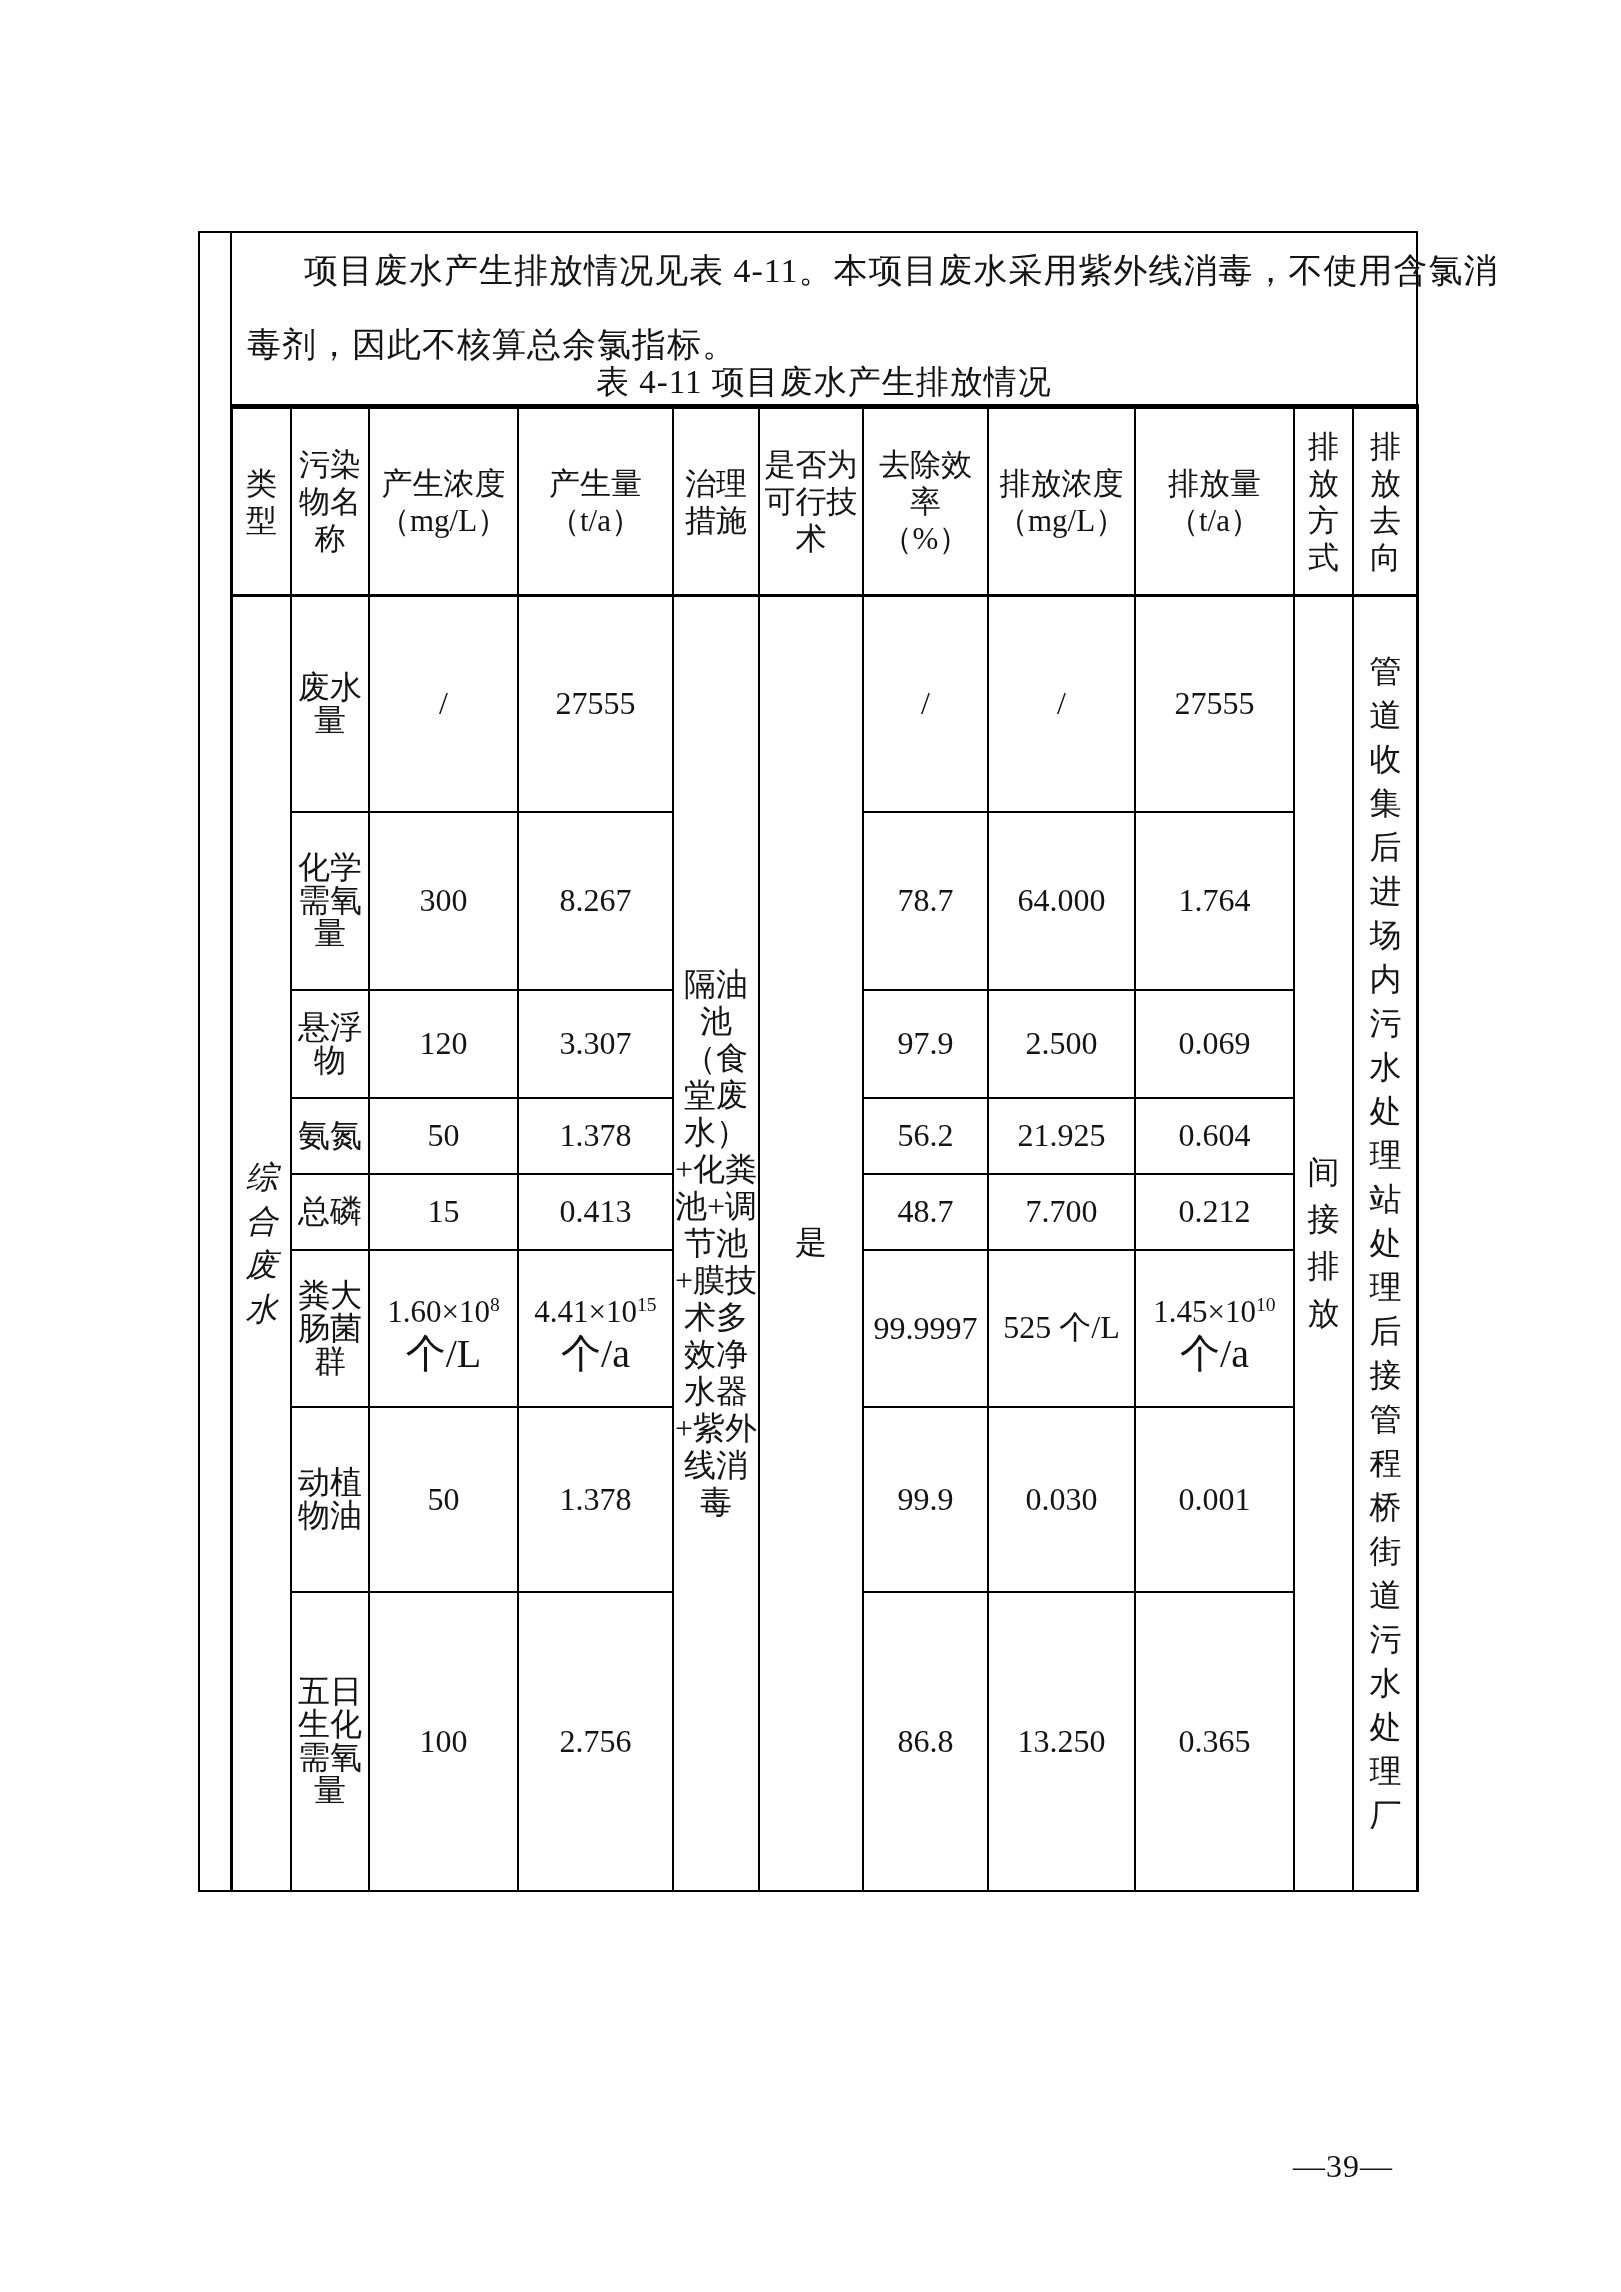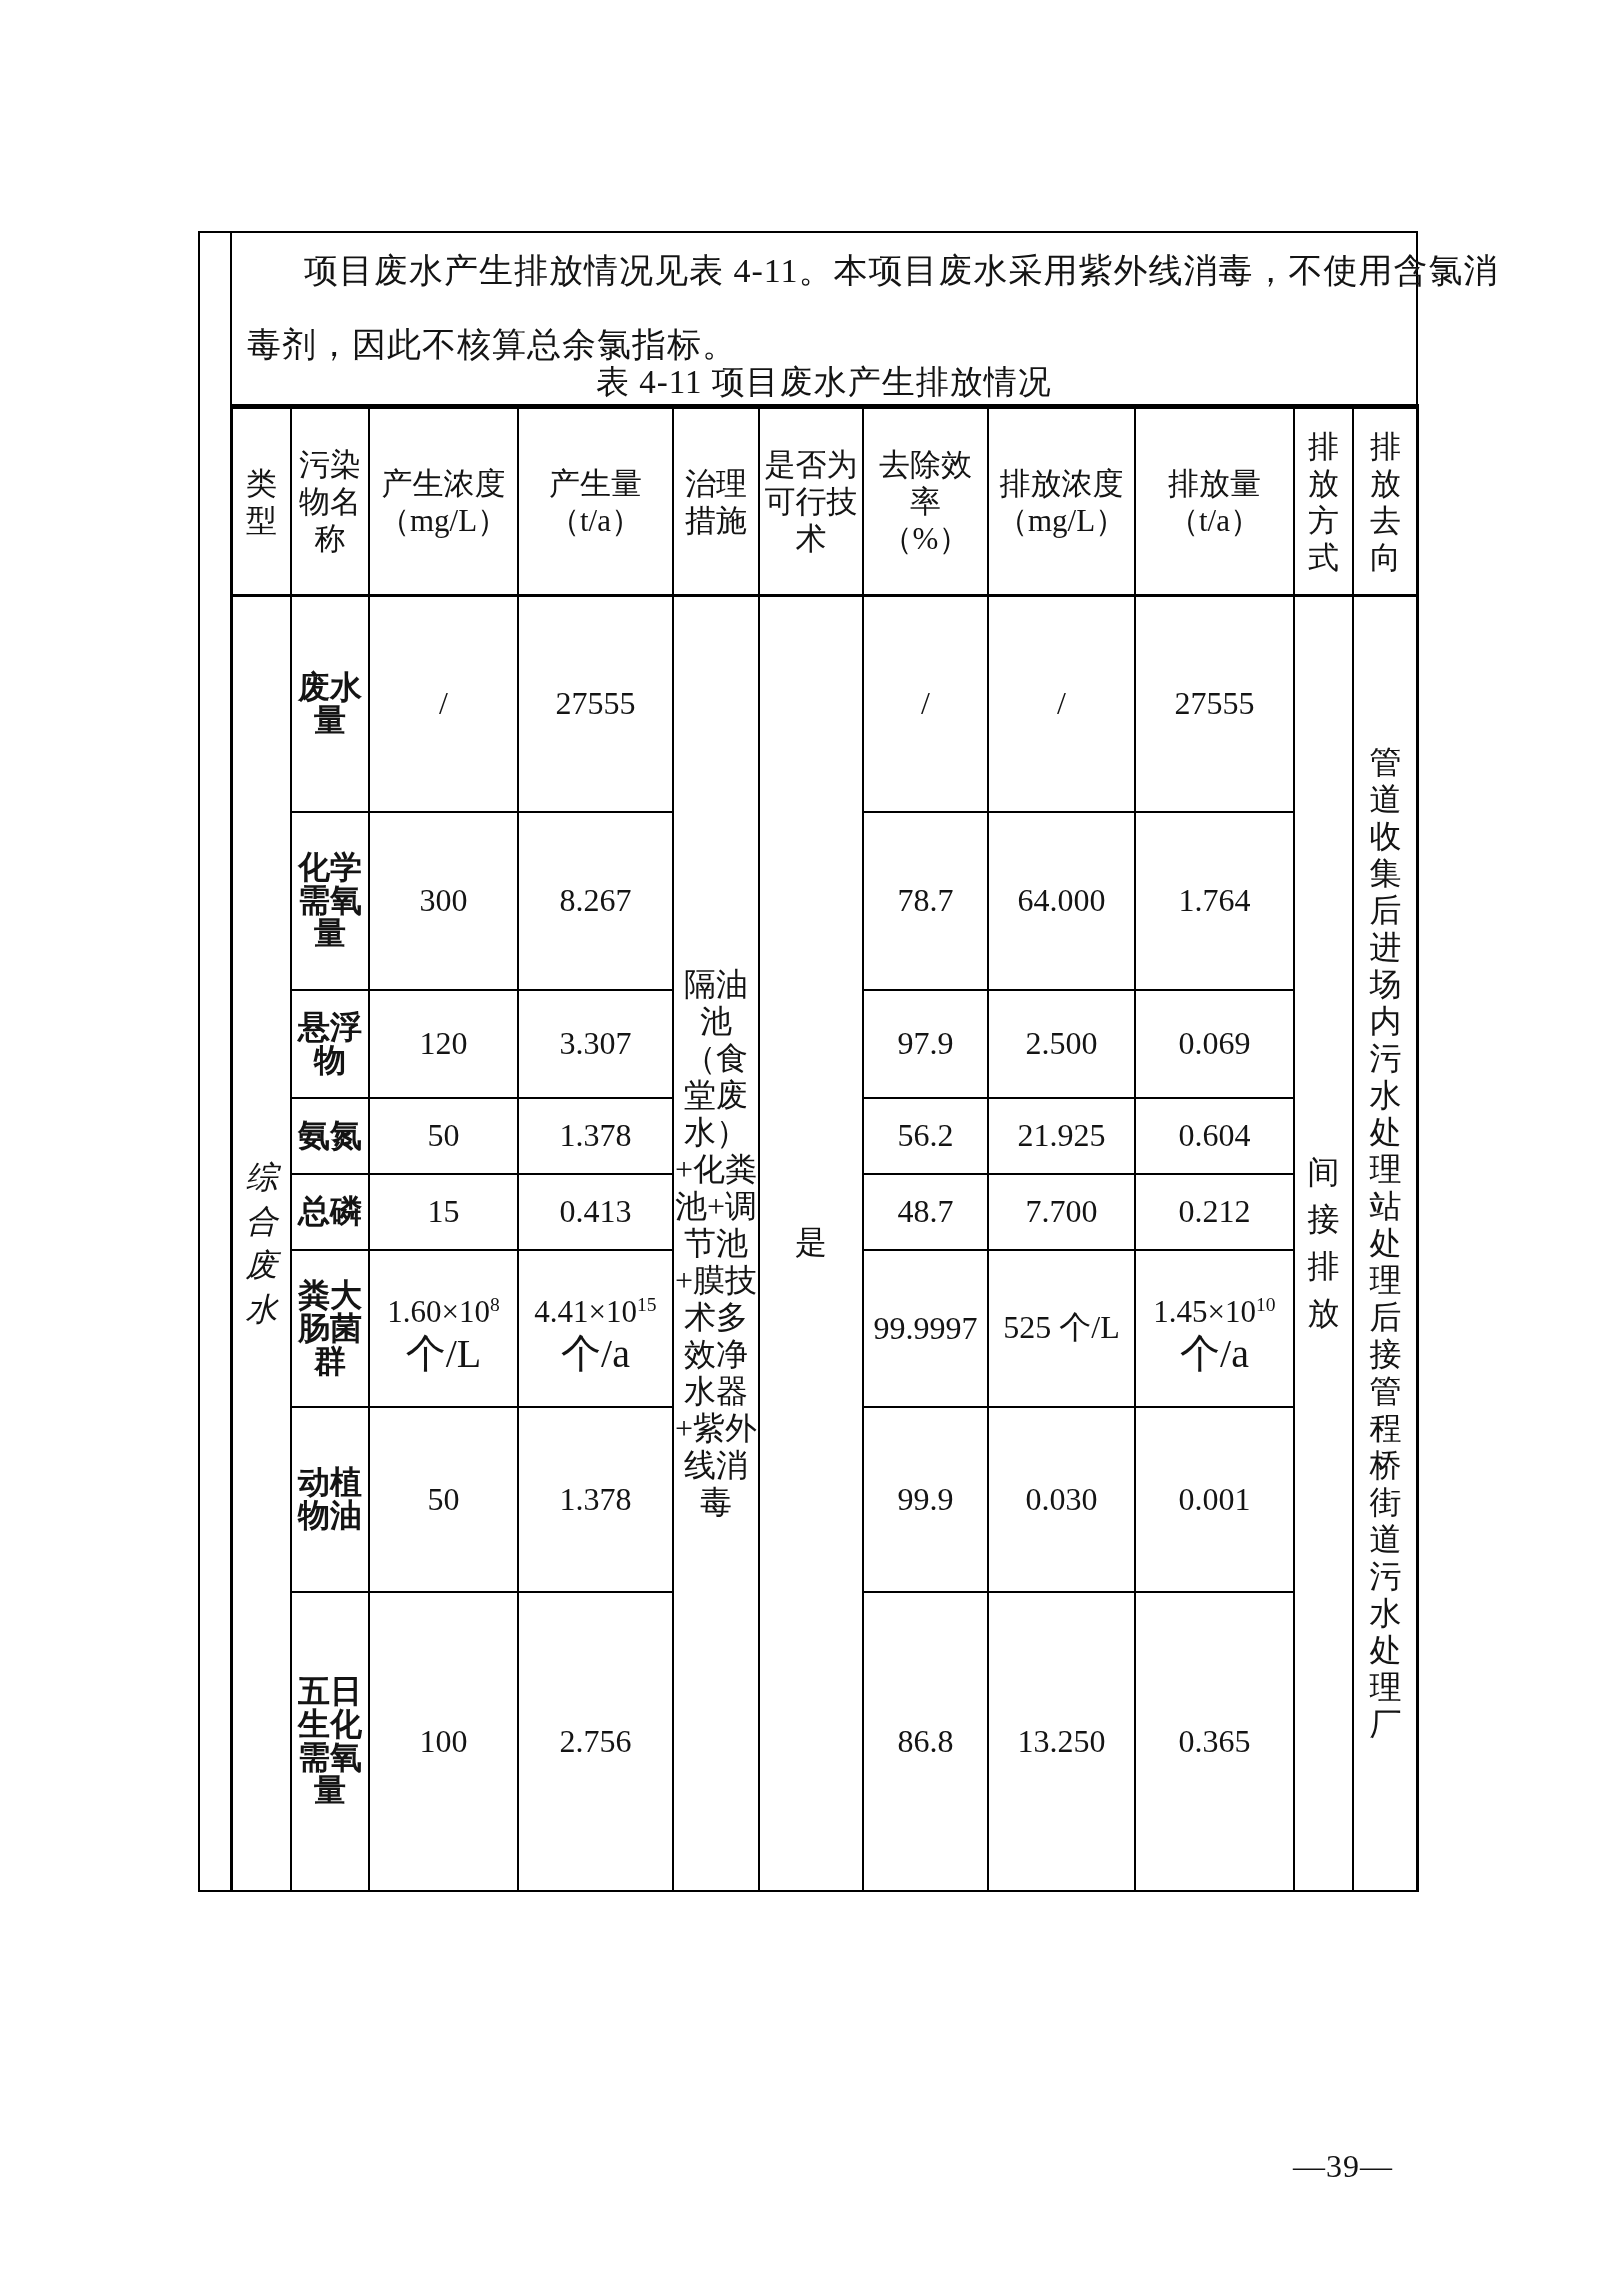--- a/index.html
+++ b/index.html
@@ -28,26 +28,26 @@
     border-collapse:collapse;table-layout:fixed;
     border:2.9px solid #000;border-top:5.9px solid #000;
   }
   table.main td{
     border:2px solid #000;text-align:center;vertical-align:middle;
     padding:0;font-size:32px;overflow:hidden;
   }
   tr.hdr td{font-size:31px;line-height:37px;padding:0 3.9px;border-bottom:3.9px solid #000;}
   td.hc-narrow{padding:0 8.8px;}
   td.hc-feas{padding:0 5.9px;margin-left:9px;}
-  td.name-cell{font-size:31px;line-height:33px;padding:0 8.8px;font-weight:bold;}
+  td.name-cell{font-size:31px;line-height:33px;padding:0 8.8px;}
   td.type-cell{font-size:31px;line-height:44px;padding:0;font-style:italic;}
   td.treat-cell{font-size:29px;line-height:37px;padding:0;}
   td.feas-cell{font-size:32px;}
   td.mode-cell{font-size:31px;line-height:47px;padding:0;}
-  td.dest-cell{font-size:31px;line-height:37px;padding:0 2px;}
+  td.dest-cell{font-size:31px;line-height:44px;padding:0 2px;}
   td .sci{display:block;line-height:43px;font-size:31px;}
   td .sci sup{font-size:19.6px;}
   td .unit{display:block;line-height:39px;font-size:40px;}
   tr.h220{height:216px;} tr.h182{height:178px;} tr.h110{height:108px;}
   tr.h78{height:76px;} tr.h160{height:157px;} tr.h189{height:185px;} tr.h305{height:299px;}
   tr.h193{height:189px;}
   .page-number{
     position:absolute;left:1255px;top:2148px;width:176px;text-align:center;
     font-size:32px;letter-spacing:1px;
   }

